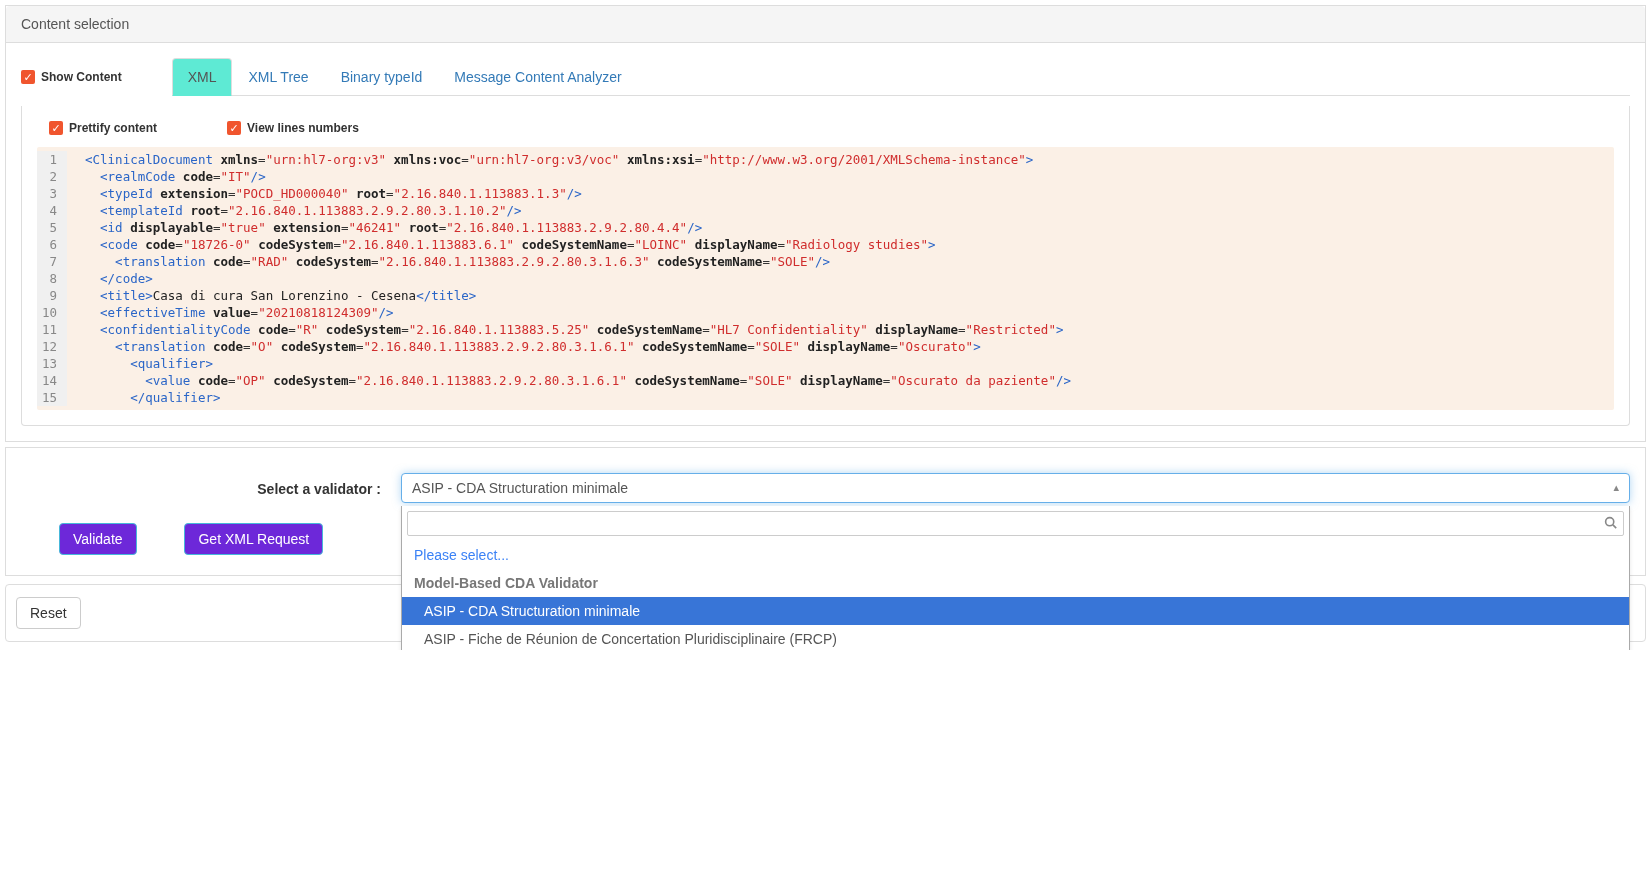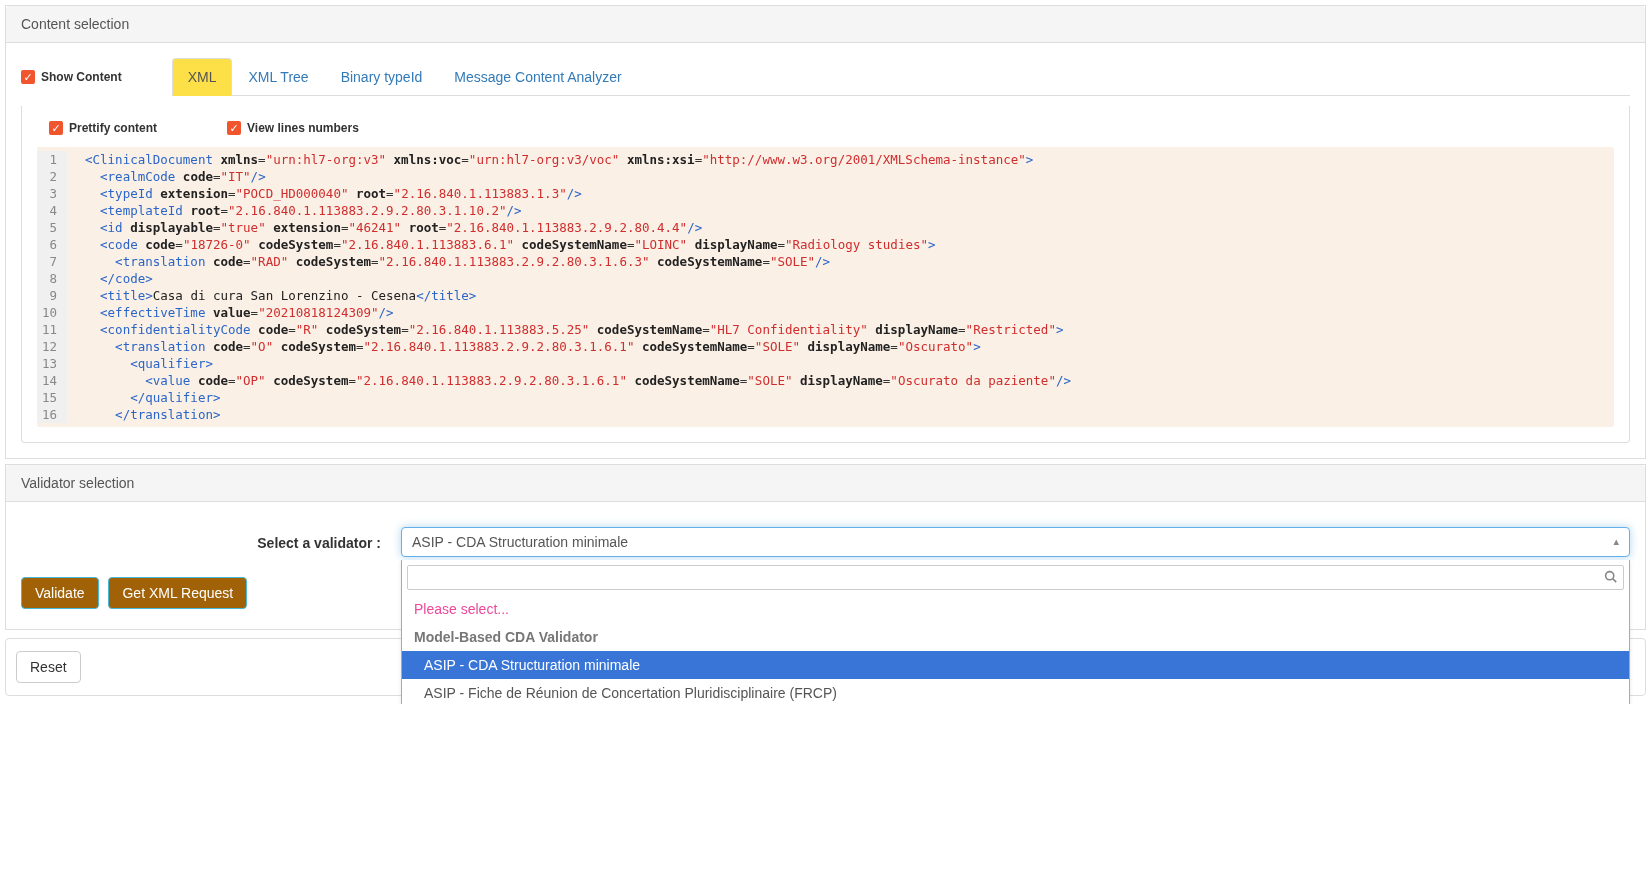--- a/index.html
+++ b/index.html
@@ -75,21 +75,21 @@
     display: block;
     padding: 10px 15px;
     color: #337ab7;
     text-decoration: none;
     border: 1px solid transparent;
     border-radius: 4px 4px 0 0;
     cursor: pointer;
   }
   .nav-tabs li.active a {
     color: #555;
-    background: #fde047;
+    background: #5eead4;
     border: 1px solid #ddd;
     border-bottom-color: transparent;
   }
 
   .tab-content {
     border: 1px solid #ddd;
     border-top: none;
     border-radius: 0 0 4px 4px;
     padding: 15px;
   }
@@ -192,21 +192,21 @@
   }
   .dropdown-list {
     max-height: 180px;
     overflow-y: auto;
   }
   .dd-item {
     padding: 6px 12px;
     cursor: pointer;
     color: #555;
   }
-  .dd-item.placeholder { color: #ec4899; }
+  .dd-item.placeholder { color: #3b82f6; }
   .dd-group {
     padding: 6px 12px;
     font-weight: bold;
     color: #777;
     cursor: default;
   }
   .dd-item.option { padding-left: 22px; }
   .dd-item.highlight {
     background: #3875d7;
     color: #fff;
@@ -218,23 +218,24 @@
   .btn {
     display: inline-block;
     padding: 7px 13px;
     border-radius: 4px;
     border: 1px solid transparent;
     cursor: pointer;
     font-size: 14px;
     margin-right: 6px;
   }
   .btn-info {
-    background: #a16207;
+    background: #6d28d9;
     color: #fff;
     border-color: #46b8da;
+    margin-left: 38px;
   }
   .btn-default {
     background: #fff;
     color: #333;
     border-color: #ccc;
   }
 
   .reset-panel {
     border: 1px solid #ddd;
     margin: 8px 5px;
@@ -292,29 +293,27 @@
           <div class="line"><span class="gutter">6</span><span class="code-content">  <span class="tag">&lt;code</span> <span class="attr">code</span>=<span class="val">"18726-0"</span> <span class="attr">codeSystem</span>=<span class="val">"2.16.840.1.113883.6.1"</span> <span class="attr">codeSystemName</span>=<span class="val">"LOINC"</span> <span class="attr">displayName</span>=<span class="val">"Radiology studies"</span><span class="tag">&gt;</span></span></div>
           <div class="line"><span class="gutter">7</span><span class="code-content">    <span class="tag">&lt;translation</span> <span class="attr">code</span>=<span class="val">"RAD"</span> <span class="attr">codeSystem</span>=<span class="val">"2.16.840.1.113883.2.9.2.80.3.1.6.3"</span> <span class="attr">codeSystemName</span>=<span class="val">"SOLE"</span><span class="tag">/&gt;</span></span></div>
           <div class="line"><span class="gutter">8</span><span class="code-content">  <span class="tag">&lt;/code&gt;</span></span></div>
           <div class="line"><span class="gutter">9</span><span class="code-content">  <span class="tag">&lt;title&gt;</span><span class="txt">Casa di cura San Lorenzino - Cesena</span><span class="tag">&lt;/title&gt;</span></span></div>
           <div class="line"><span class="gutter">10</span><span class="code-content">  <span class="tag">&lt;effectiveTime</span> <span class="attr">value</span>=<span class="val">"20210818124309"</span><span class="tag">/&gt;</span></span></div>
           <div class="line"><span class="gutter">11</span><span class="code-content">  <span class="tag">&lt;confidentialityCode</span> <span class="attr">code</span>=<span class="val">"R"</span> <span class="attr">codeSystem</span>=<span class="val">"2.16.840.1.113883.5.25"</span> <span class="attr">codeSystemName</span>=<span class="val">"HL7 Confidentiality"</span> <span class="attr">displayName</span>=<span class="val">"Restricted"</span><span class="tag">&gt;</span></span></div>
           <div class="line"><span class="gutter">12</span><span class="code-content">    <span class="tag">&lt;translation</span> <span class="attr">code</span>=<span class="val">"O"</span> <span class="attr">codeSystem</span>=<span class="val">"2.16.840.1.113883.2.9.2.80.3.1.6.1"</span> <span class="attr">codeSystemName</span>=<span class="val">"SOLE"</span> <span class="attr">displayName</span>=<span class="val">"Oscurato"</span><span class="tag">&gt;</span></span></div>
           <div class="line"><span class="gutter">13</span><span class="code-content">      <span class="tag">&lt;qualifier</span><span class="tag">&gt;</span></span></div>
           <div class="line"><span class="gutter">14</span><span class="code-content">        <span class="tag">&lt;value</span> <span class="attr">code</span>=<span class="val">"OP"</span> <span class="attr">codeSystem</span>=<span class="val">"2.16.840.1.113883.2.9.2.80.3.1.6.1"</span> <span class="attr">codeSystemName</span>=<span class="val">"SOLE"</span> <span class="attr">displayName</span>=<span class="val">"Oscurato da paziente"</span><span class="tag">/&gt;</span></span></div>
           <div class="line"><span class="gutter">15</span><span class="code-content">      <span class="tag">&lt;/qualifier&gt;</span></span></div>
-          <div class="line"><span class="gutter">16</span><span class="code-content">    <span class="tag">&lt;/translation&gt;</span></span></div>
         </div>
     </div>
 
   </div>
 </div>
 
 <div class="panel">
-  <div class="panel-heading">Validator selection</div>
   <div class="panel-body" style="padding-bottom:5px;">
     <div class="validator-row">
       <div class="validator-label">Select a validator :</div>
       <div class="select-wrap">
         <div class="select-box">ASIP - CDA Structuration minimale</div>
         <div class="dropdown">
           <div class="dropdown-search" style="position:relative;">
             <input type="text" style="">
             <span class="search-icon-pos">
               <svg width="13" height="13" viewBox="0 0 16 16" fill="none" stroke="#888" stroke-width="2">

